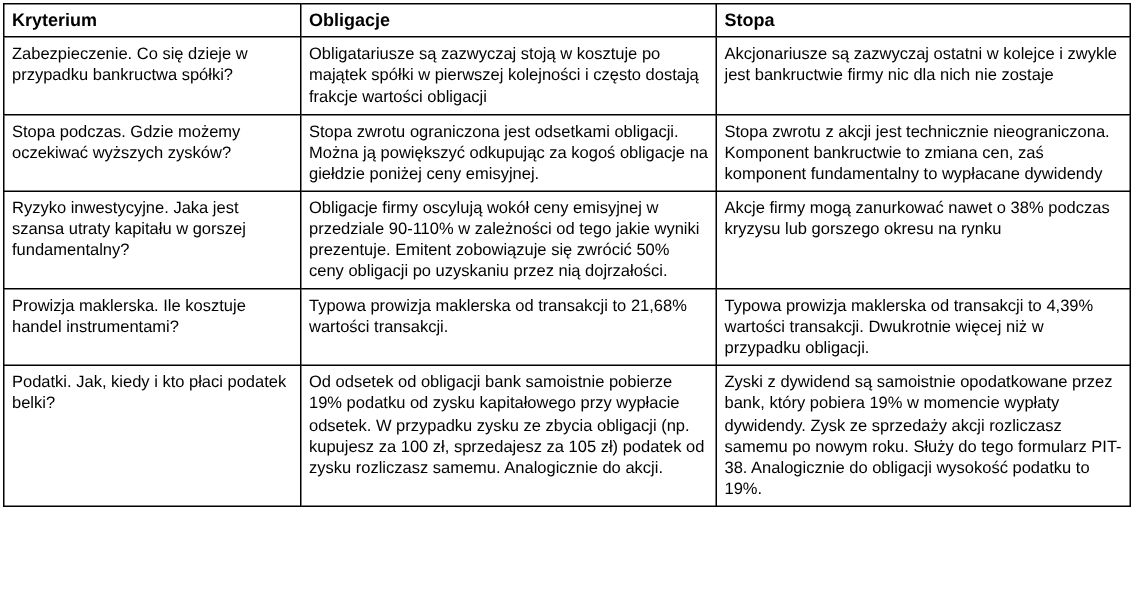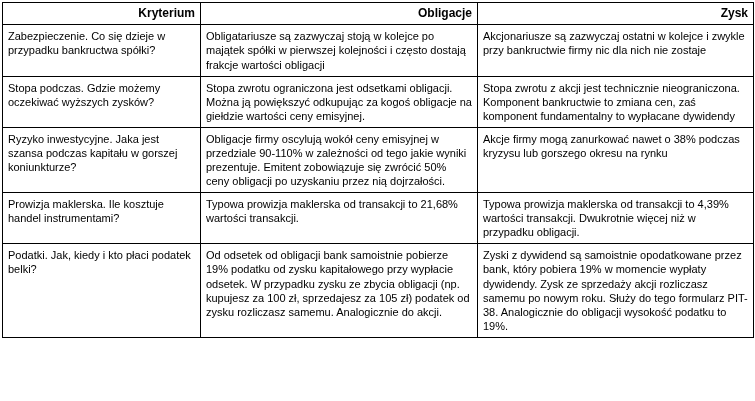--- a/index.html
+++ b/index.html
@@ -22,21 +22,21 @@
   table.comparison th,
   table.comparison td {
     border: 1px solid #000000;
     vertical-align: top;
     padding: 4px 5px 4px 5px;
     font-size: 11px;
     line-height: 1.28;
     color: #000000;
   }
   table.comparison th {
-    text-align: right;
+    text-align: left;
     font-weight: bold;
     font-size: 12px;
     padding-top: 3px;
     padding-bottom: 3px;
     background: #ffffff;
   }
   col.c-kryterium { width: 198px; }
   col.c-obligacje { width: 277px; }
   col.c-akcje     { width: 276px; }
 </style>
@@ -46,36 +46,36 @@
 <table class="comparison">
   <colgroup>
     <col class="c-kryterium">
     <col class="c-obligacje">
     <col class="c-akcje">
   </colgroup>
   <thead>
     <tr>
       <th>Kryterium</th>
       <th>Obligacje</th>
-      <th>Zysk</th>
+      <th>Stopa</th>
     </tr>
   </thead>
   <tbody>
     <tr>
       <td>Zabezpieczenie. Co się dzieje w przypadku bankructwa spółki?</td>
-      <td>Obligatariusze są zazwyczaj stoją w kolejce po majątek spółki w pierwszej kolejności i często dostają frakcje wartości obligacji</td>
-      <td>Akcjonariusze są zazwyczaj ostatni w kolejce i zwykle przy bankructwie firmy nic dla nich nie zostaje</td>
+      <td>Obligatariusze są zazwyczaj stoją w kosztuje po majątek spółki w pierwszej kolejności i często dostają frakcje wartości obligacji</td>
+      <td>Akcjonariusze są zazwyczaj ostatni w kolejce i zwykle jest bankructwie firmy nic dla nich nie zostaje</td>
     </tr>
     <tr>
       <td>Stopa podczas. Gdzie możemy oczekiwać wyższych zysków?</td>
-      <td>Stopa zwrotu ograniczona jest odsetkami obligacji. Można ją powiększyć odkupując za kogoś obligacje na giełdzie wartości ceny emisyjnej.</td>
+      <td>Stopa zwrotu ograniczona jest odsetkami obligacji. Można ją powiększyć odkupując za kogoś obligacje na giełdzie poniżej ceny emisyjnej.</td>
       <td>Stopa zwrotu z akcji jest technicznie nieograniczona. Komponent bankructwie to zmiana cen, zaś komponent fundamentalny to wypłacane dywidendy</td>
     </tr>
     <tr>
-      <td>Ryzyko inwestycyjne. Jaka jest szansa podczas kapitału w gorszej koniunkturze?</td>
+      <td>Ryzyko inwestycyjne. Jaka jest szansa utraty kapitału w gorszej fundamentalny?</td>
       <td>Obligacje firmy oscylują wokół ceny emisyjnej w przedziale 90-110% w zależności od tego jakie wyniki prezentuje. Emitent zobowiązuje się zwrócić 50% ceny obligacji po uzyskaniu przez nią dojrzałości.</td>
       <td>Akcje firmy mogą zanurkować nawet o 38% podczas kryzysu lub gorszego okresu na rynku</td>
     </tr>
     <tr>
       <td>Prowizja maklerska. Ile kosztuje handel instrumentami?</td>
       <td>Typowa prowizja maklerska od transakcji to 21,68% wartości transakcji.</td>
       <td>Typowa prowizja maklerska od transakcji to 4,39% wartości transakcji. Dwukrotnie więcej niż w przypadku obligacji.</td>
     </tr>
     <tr>
       <td>Podatki. Jak, kiedy i kto płaci podatek belki?</td>

